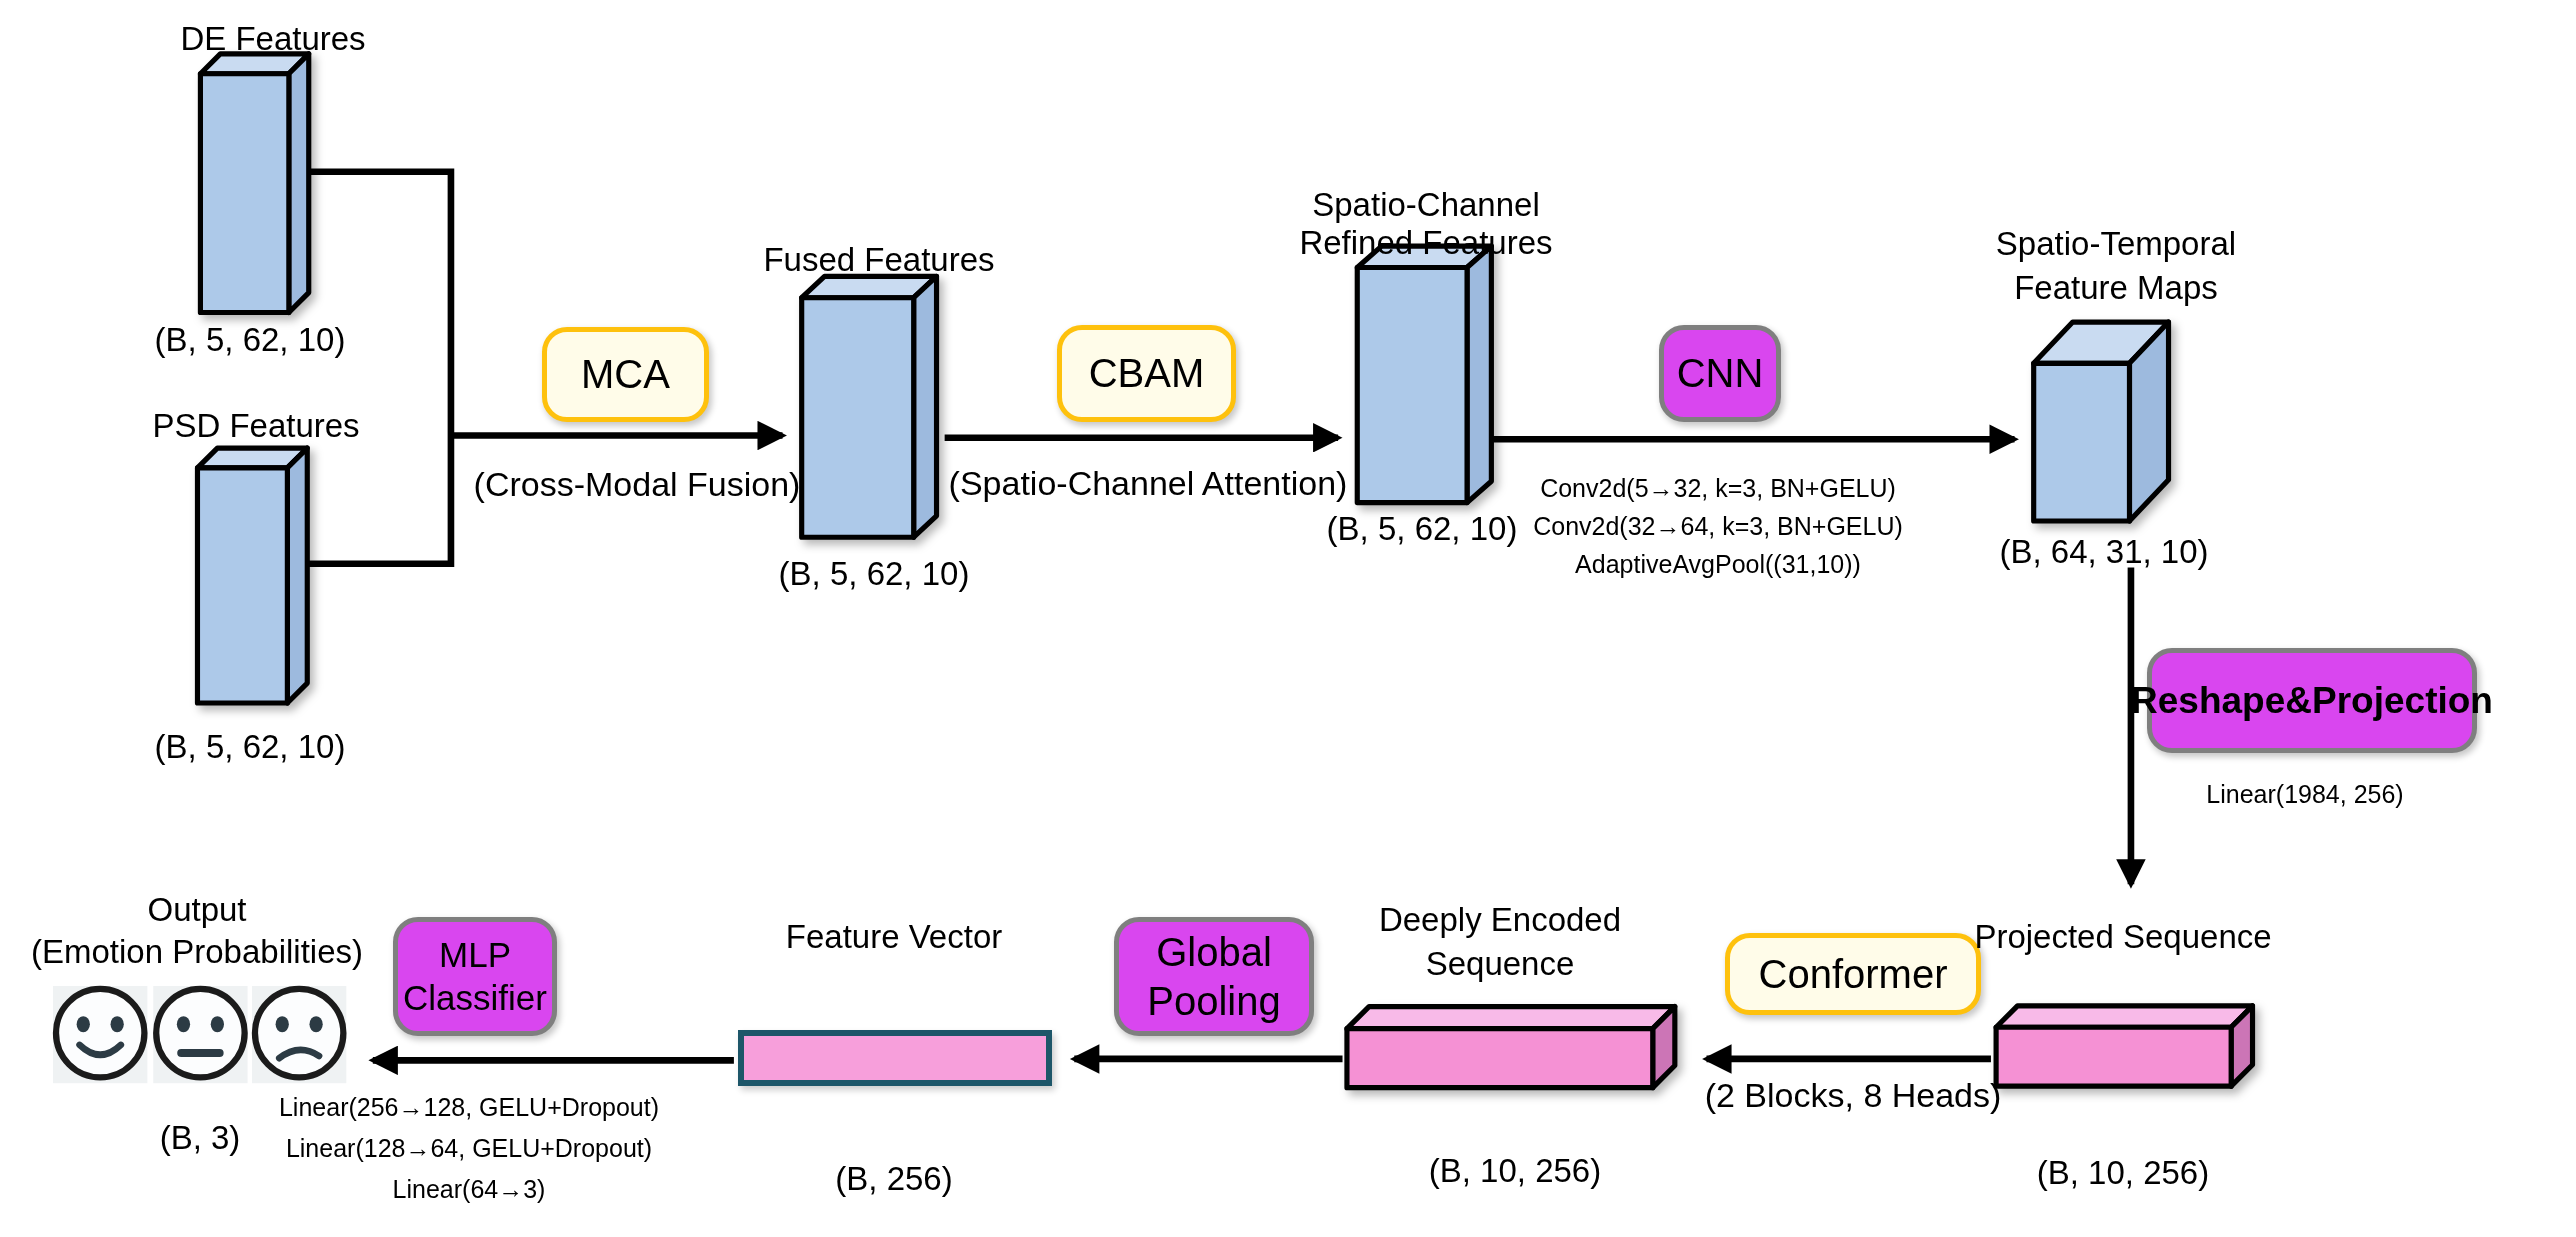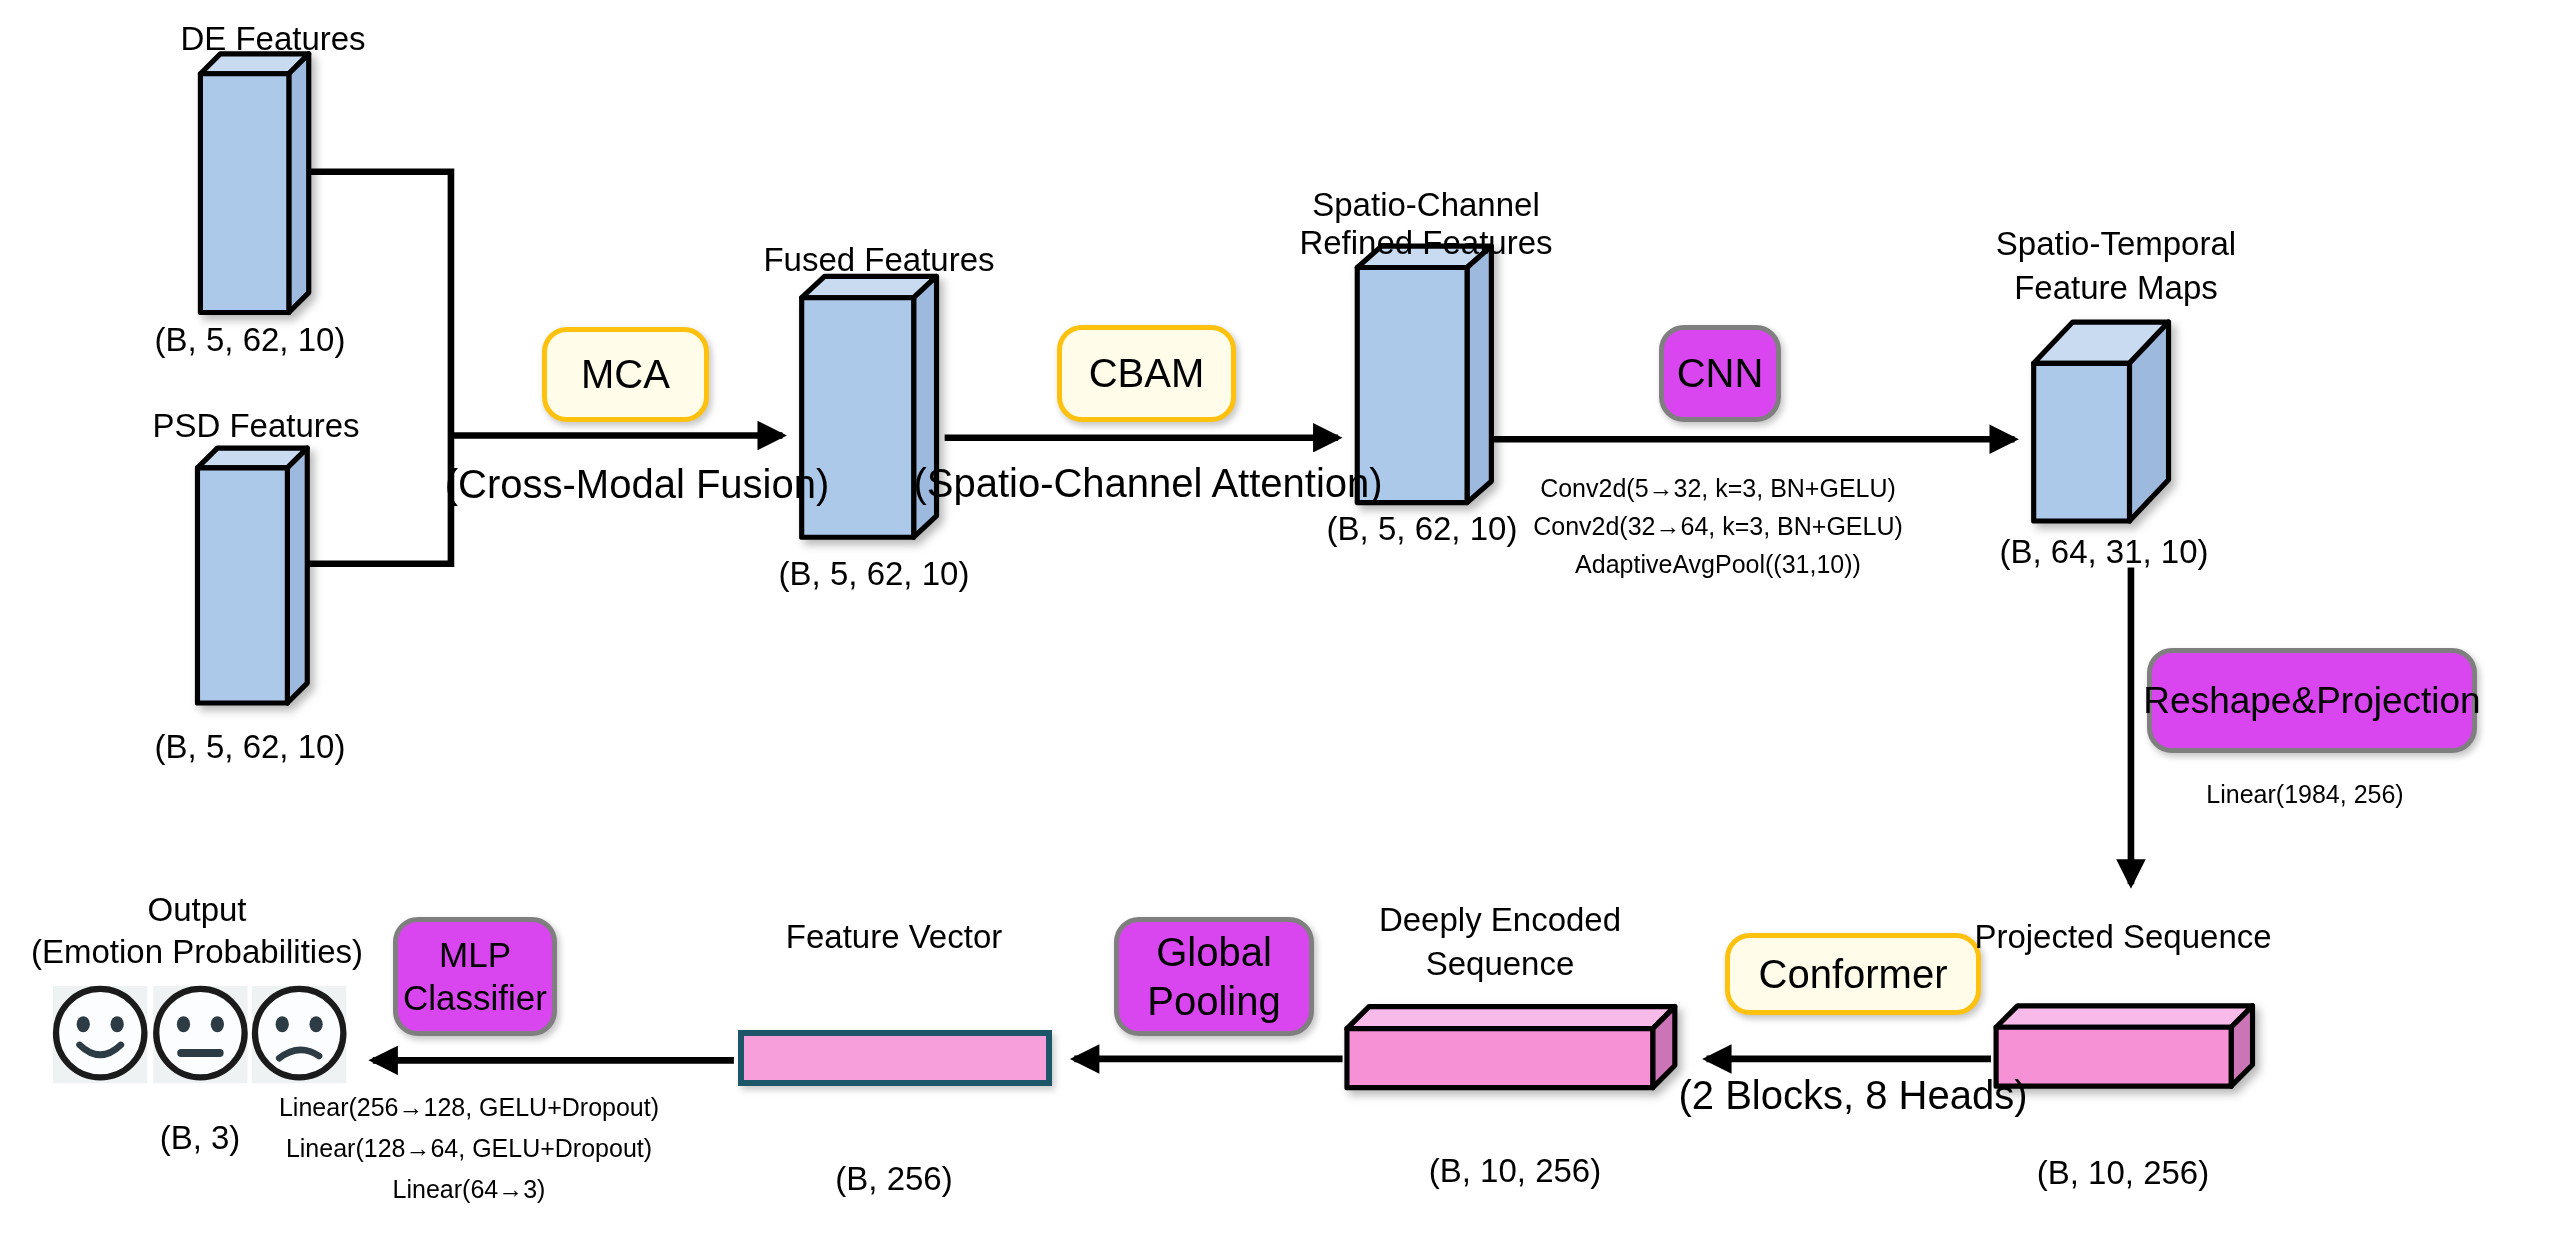--- a/index.html
+++ b/index.html
@@ -7,31 +7,31 @@
     position:relative;width:2576px;height:1238px;background:#ffffff;
     font-family:"Liberation Sans", sans-serif;color:#000;overflow:hidden;
   }
   .layer{position:absolute;left:0;top:0;}
   .txt{
     position:absolute;transform:translate(-50%,-50%);
     white-space:nowrap;text-align:center;line-height:1;
   }
   .node-title{font-size:33px;}
   .dim{font-size:33px;}
-  .caption{font-size:40px;}
+  .caption{font-size:34px;}
   .detail{font-size:25px;}
   .pill{
     position:absolute;box-sizing:border-box;
     display:flex;flex-direction:column;align-items:center;justify-content:center;
     border-radius:25px;font-size:40px;line-height:1.22;text-align:center;
     box-shadow:2.9px 3.7px 6.6px rgba(0,0,0,0.22);
   }
   .pill.yellow{background:#fffce9;border:5.2px solid #fec10d;}
   .pill.gray{background:#d946ef;border:5.2px solid #7f7f7f;}
-  .pill.font-md{font-size:37px;}
+  .pill.font-md{font-size:37px;font-weight:bold;}
   .pill.font-sm{font-size:35px;}
   .vector{
     position:absolute;box-sizing:border-box;
     background:#f79fdb;border:6.6px solid #1d5669;
     box-shadow:2.9px 3.7px 6.6px rgba(0,0,0,0.20);
   }
 </style>
 </head>
 <body>
 

